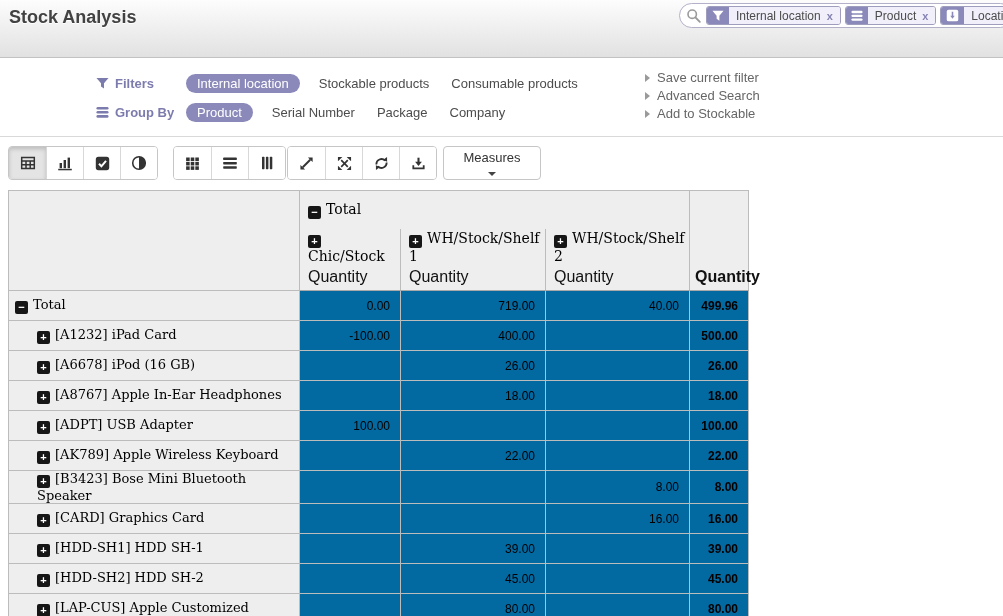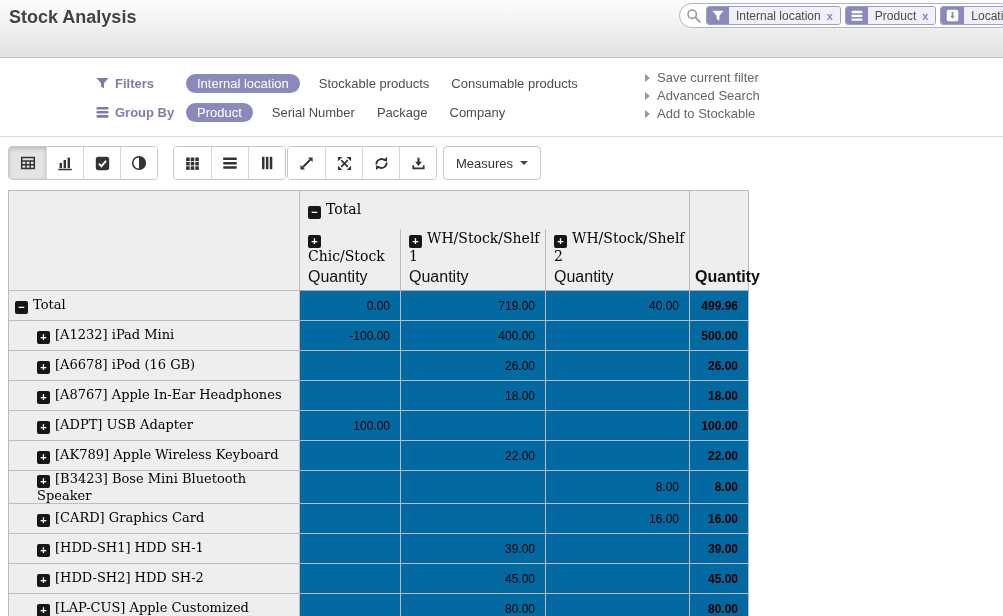--- a/index.html
+++ b/index.html
@@ -46,21 +46,21 @@
   .btn-group { position: absolute; top: 9px; display: flex;
     border: 1px solid #c6c6c6; border-radius: 4px; background: #fff; overflow: hidden; }
   .btn { width: 37px; height: 32px; display: flex; align-items: center; justify-content: center;
     border-left: 1px solid #d8d8d8; background: #fff; cursor: pointer; }
   .btn:first-child { border-left: none; }
   .btn.active { background: #e4e4e4; box-shadow: inset 0 2px 4px rgba(0,0,0,.18); }
   .g1 { left: 8px; } .g2 { left: 173px; } .g3 { left: 287px; }
   .measures-btn { position: absolute; left: 443px; top: 9px; width: 98px; height: 34px;
     border: 1px solid #c6c6c6; border-radius: 4px; background: #fff; cursor: pointer;
     display: flex; align-items: center; justify-content: center; gap: 7px;
-    font-size: 13px; color: #333; }
+    font-size: 13px; color: #333; flex-direction: column; }
   .caret-down { width: 0; height: 0; border-top: 4px solid #444;
     border-left: 4px solid transparent; border-right: 4px solid transparent; }
 
   
   .pivot-wrap { padding-left: 8px; }
   table.pivot { border-collapse: collapse; width: 740px; table-layout: fixed;
     border: 1px solid #bcbcbc; }
   col.c-label { width: 291px; } col.c1 { width: 101px; } col.c2 { width: 145px; }
   col.c3 { width: 144px; } col.c4 { width: 59px; }
   thead th { background: #efeeee; font-weight: normal; text-align: left;
@@ -353,21 +353,21 @@
     </thead>
     <tbody>
         <tr>
     <td class="rowlabel"><span class="exp">−</span><span>Total</span></td>
     <td class="num">0.00</td>
     <td class="num">719.00</td>
     <td class="num">40.00</td>
     <td class="num total">499.96</td>
   </tr>
         <tr>
-    <td class="rowlabel indent"><span class="exp">+</span><span>[A1232] iPad Mini</span></td>
+    <td class="rowlabel indent"><span class="exp">+</span><span>[A1232] iPad Card</span></td>
     <td class="num">-100.00</td>
     <td class="num">400.00</td>
     <td class="num"></td>
     <td class="num total">500.00</td>
   </tr>
         <tr>
     <td class="rowlabel indent"><span class="exp">+</span><span>[A6678] iPod (16 GB)</span></td>
     <td class="num"></td>
     <td class="num">26.00</td>
     <td class="num"></td>

